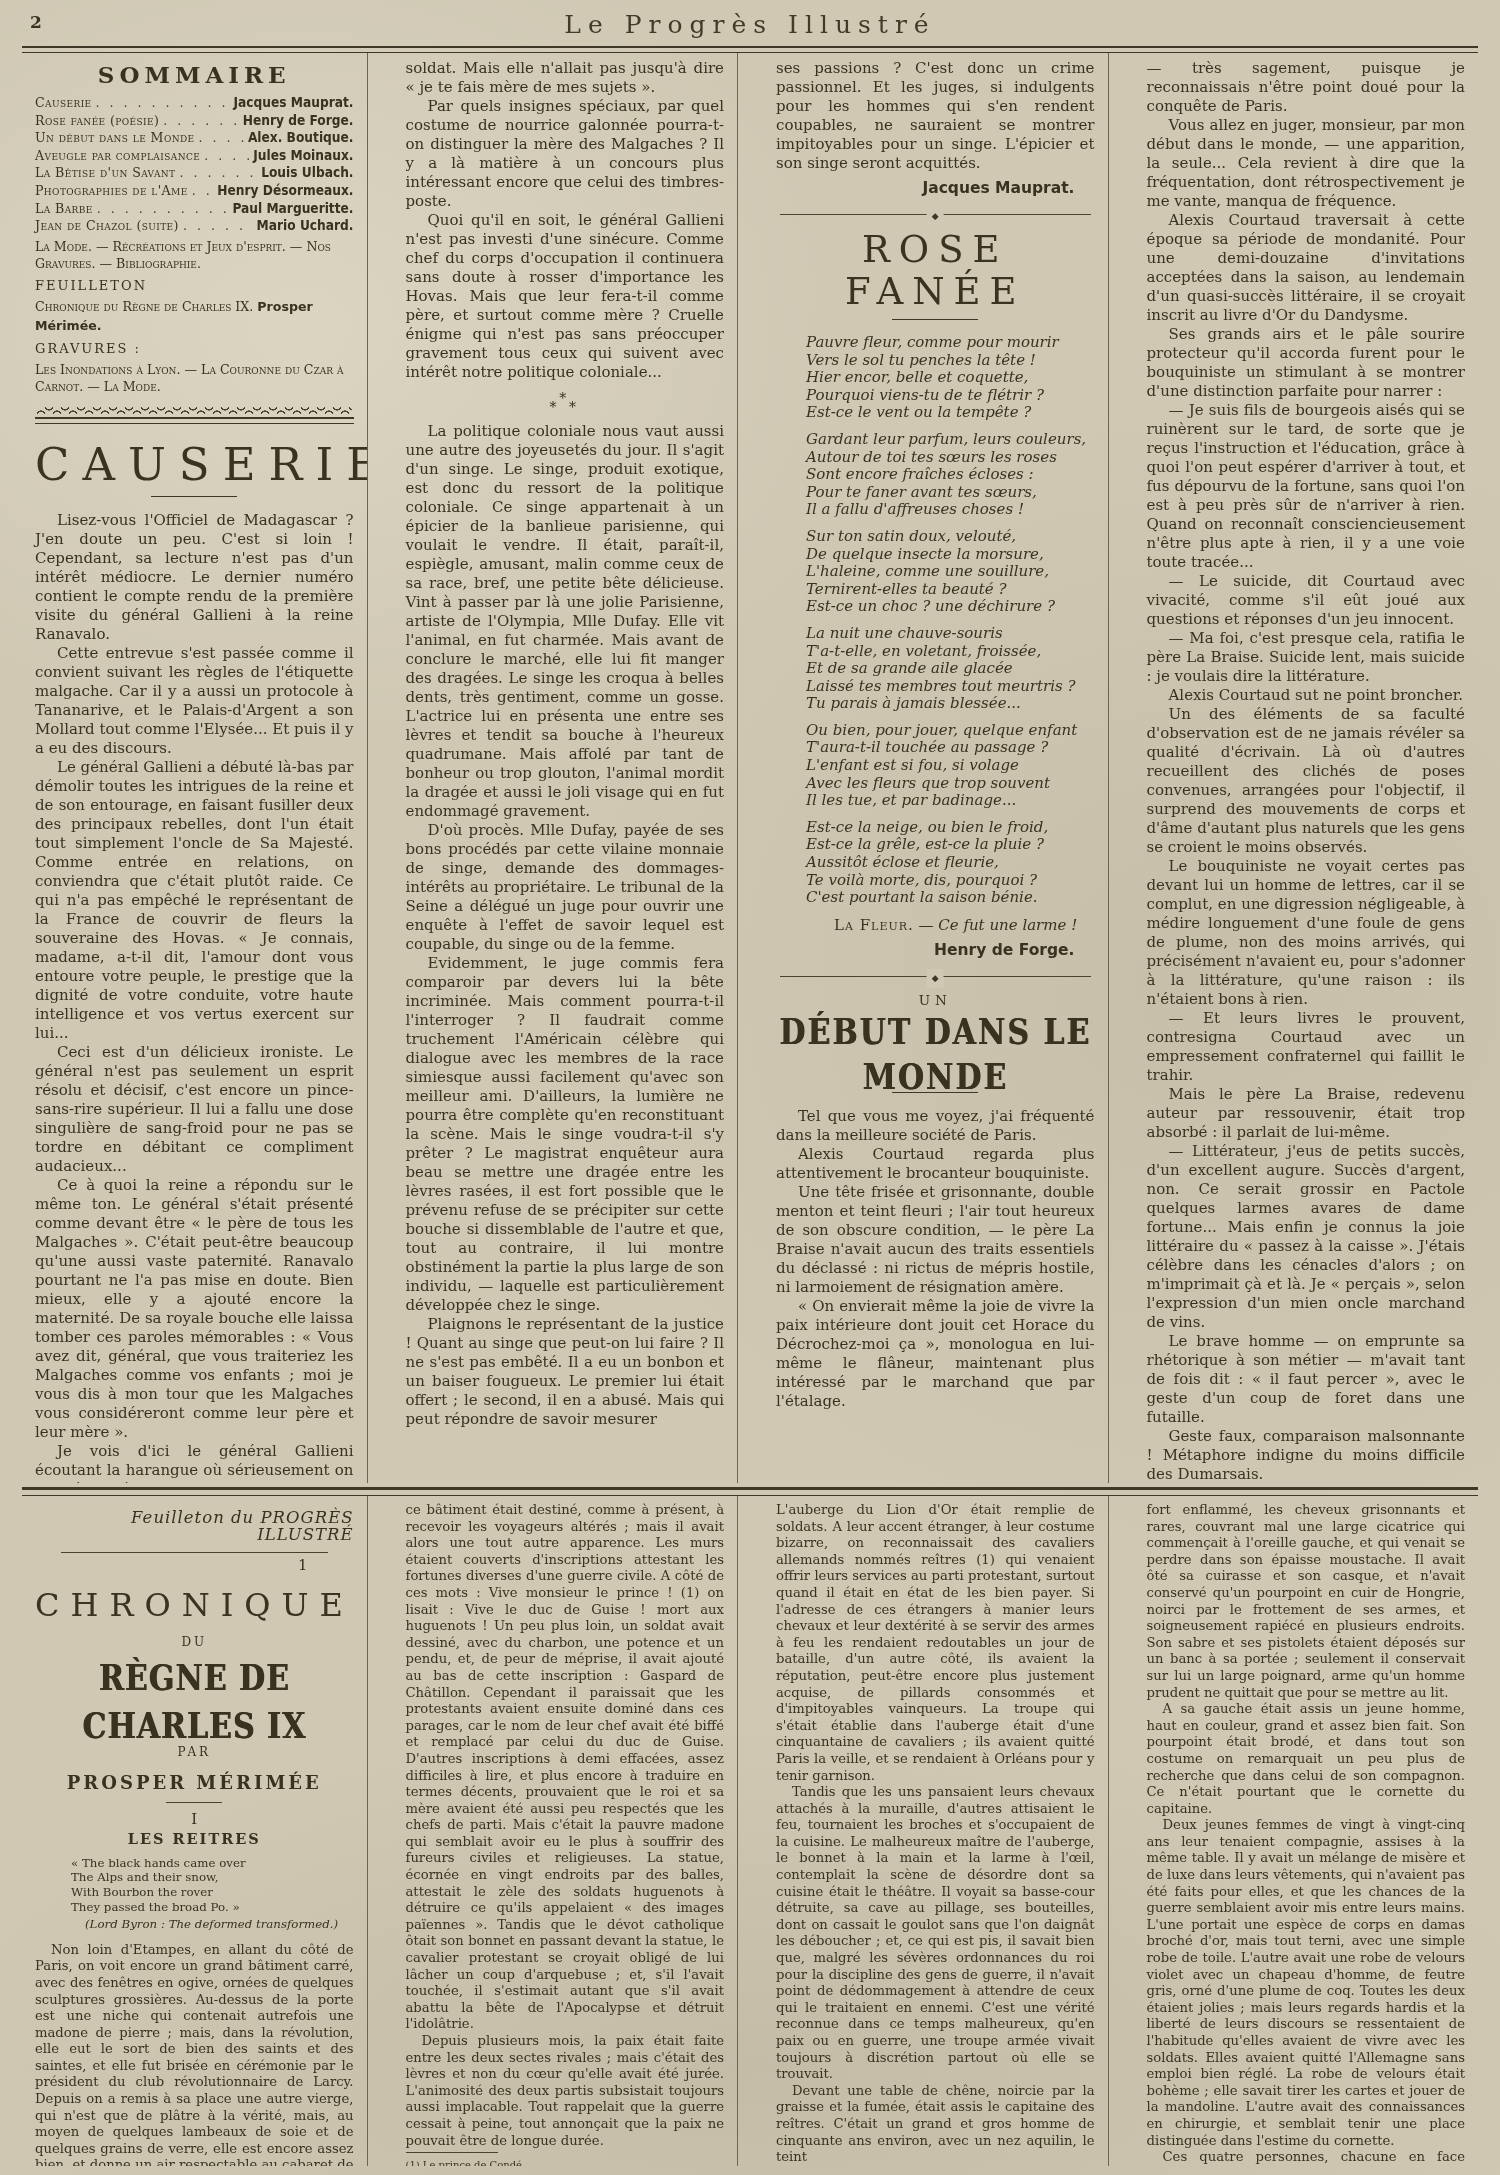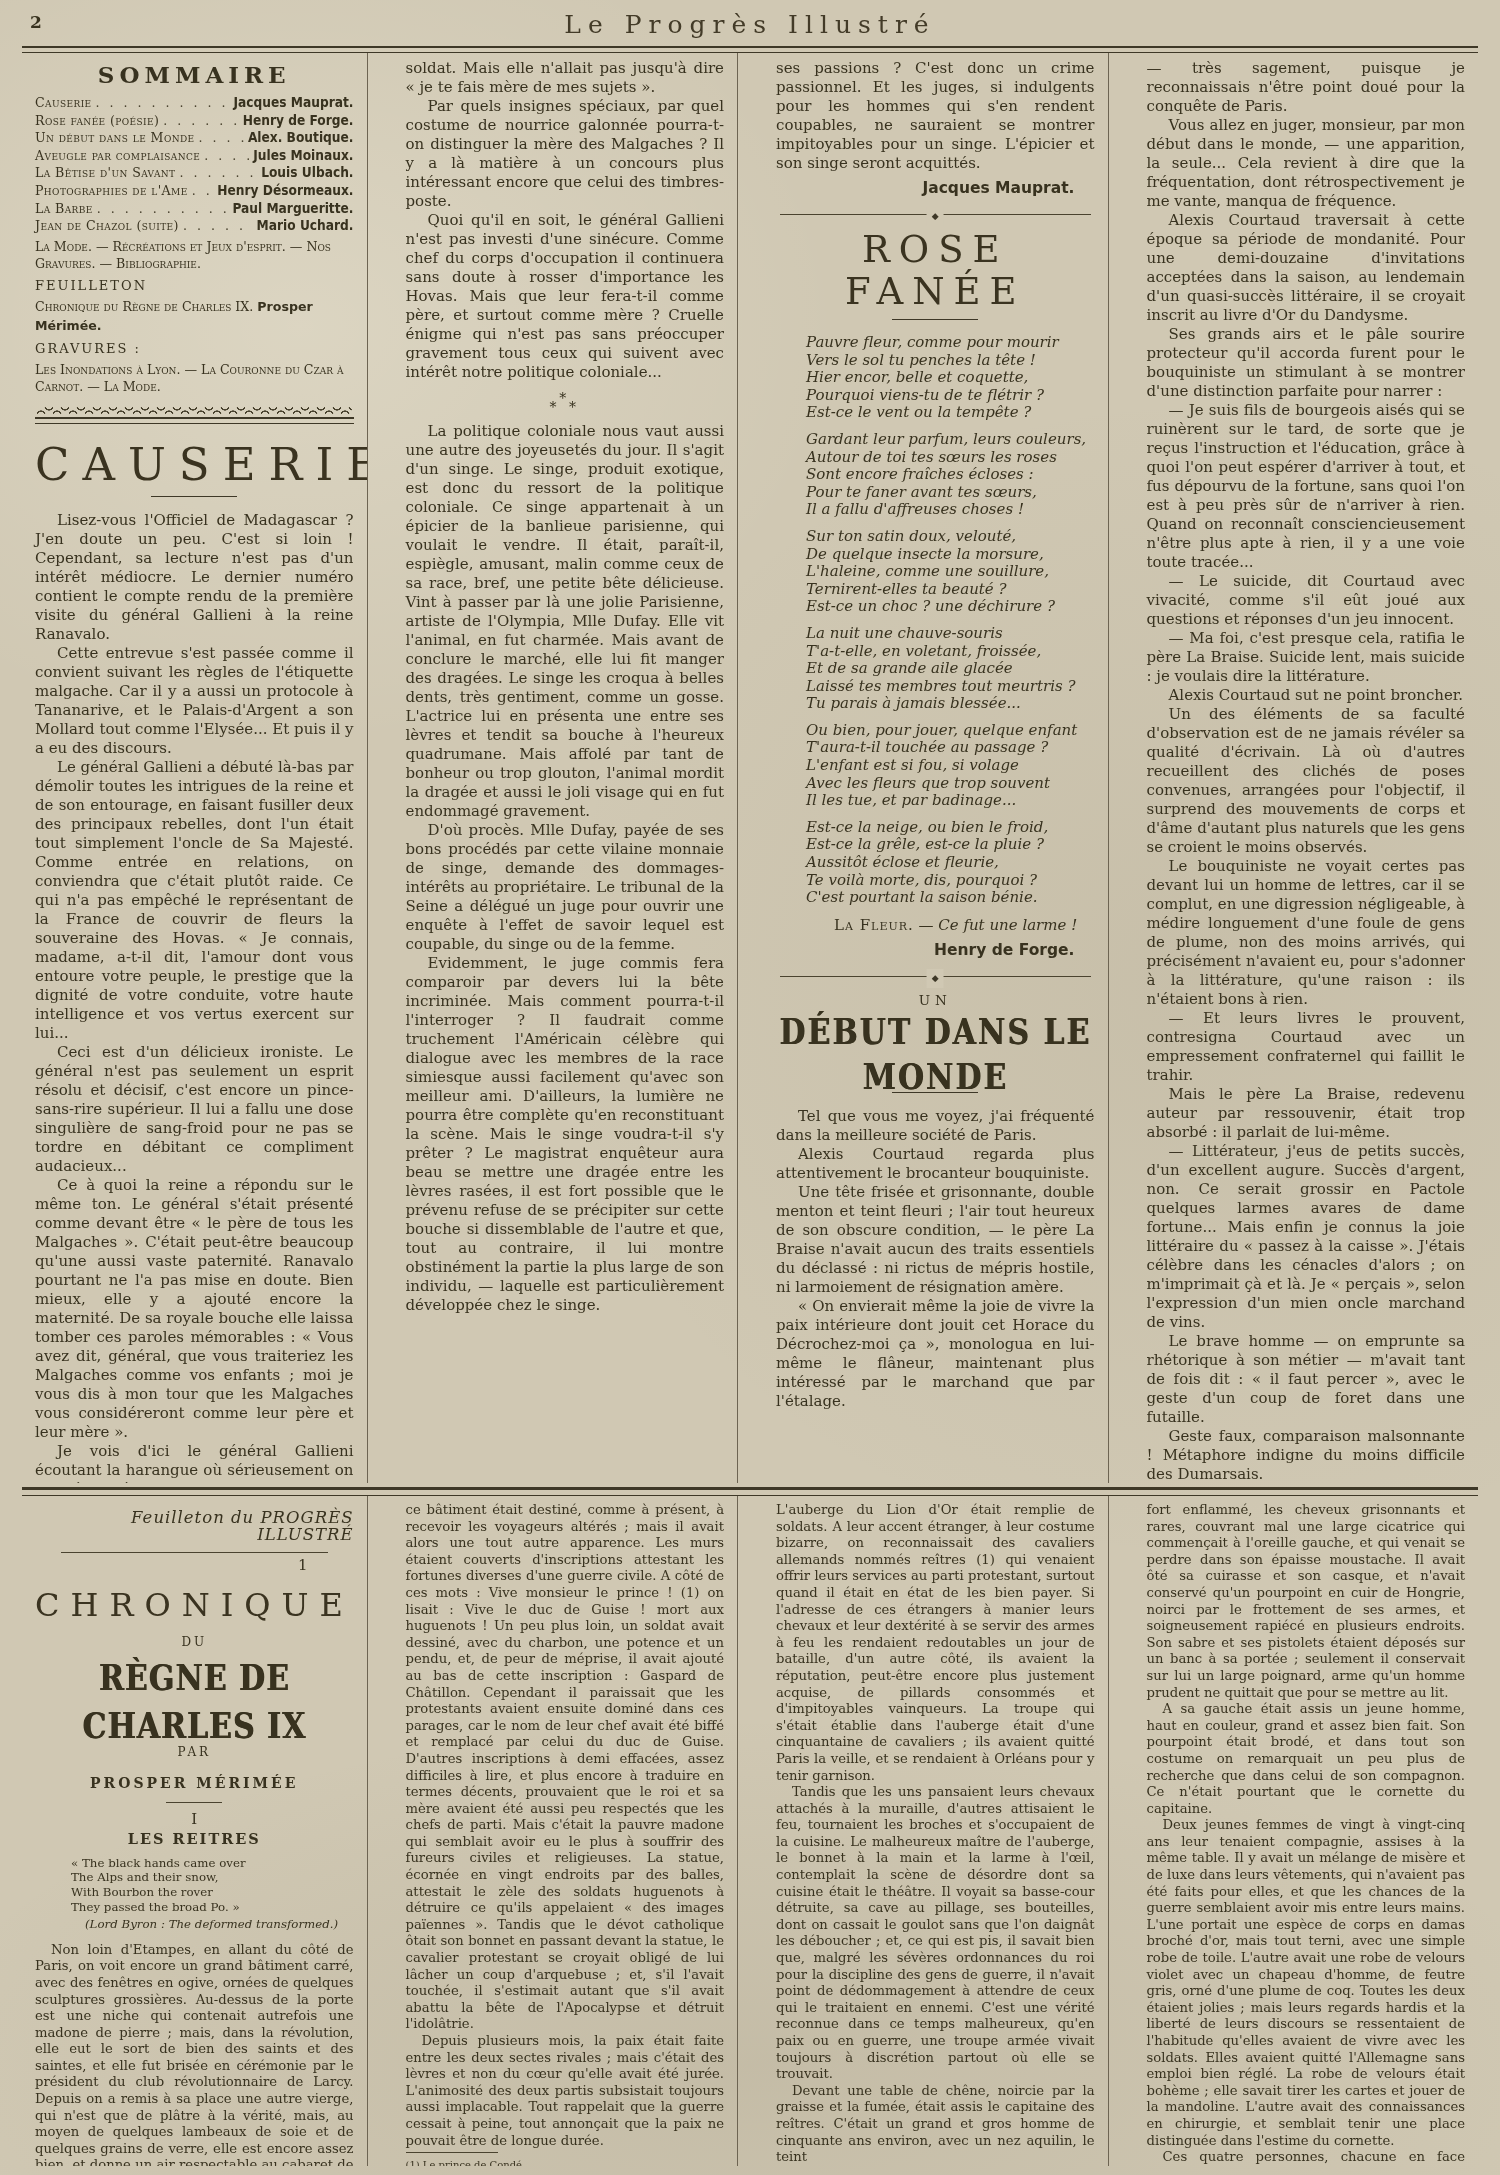--- a/index.html
+++ b/index.html
@@ -64,21 +64,21 @@
   .blk-stanza{font-style:italic;margin:9px 0 9px 30px;line-height:17.6px;}
   .blk-fleur{font-style:italic;margin:6px 0 2px 58px;}
   .blk-fleur .lead{font-style:normal;font-variant:small-caps;letter-spacing:1px;}
   
   .blk-ital-head{font-style:italic;text-align:right;font-size:16.5px;margin-top:8px;letter-spacing:1px;}
   .blk-hrule{border-top:1px solid #4a432f;margin:9px 26px 2px;}
   .blk-num{text-align:right;padding-right:46px;font-size:15px;margin-top:4px;}
   .blk-chronique{text-align:center;font-size:32px;line-height:38px;letter-spacing:11px;margin:12px 0 0;color:#3a3320;}
   .blk-word-small{text-align:center;font-size:12px;letter-spacing:3px;margin:10px 0 2px;}
   .blk-regne{text-align:center;font-size:30px;line-height:40px;font-weight:bold;letter-spacing:1px;margin:4px 0 0;transform:scaleY(1.2);transform-origin:center top;text-shadow:.7px 0 0 #38321f;}
-  .blk-merimee{text-align:center;font-size:14px;font-weight:bold;letter-spacing:3px;margin:14px 0 0;}
+  .blk-merimee{text-align:center;font-size:18px;font-weight:bold;letter-spacing:3px;margin:14px 0 0;}
   .blk-rule-short{width:56px;border-top:1px solid #4a432f;margin:10px auto 8px;}
   .blk-roman{text-align:center;font-size:15px;margin:6px 0 0;}
   .blk-reitres{text-align:center;font-size:14.5px;font-weight:bold;letter-spacing:2px;margin:4px 0 8px;}
   .blk-epigraph{font-size:11.8px;line-height:14.6px;margin:2px 0 10px 36px;}
   .blk-epigraph .attrib{font-style:italic;margin-top:3px;margin-left:14px;}
   .blk-note{font-size:10px;line-height:14px;margin-top:3px;}
   .blk-note::before{content:"";display:block;width:92px;border-top:1px solid #4a432f;margin-bottom:5px;}
 </style>
 </head>
 <body>
@@ -166,20 +166,21 @@
           <div class="blk blk-pn">soldat. Mais elle n'allait pas jusqu'à dire « je te fais mère de mes sujets ».</div>
           <div class="blk blk-p">Par quels insignes spéciaux, par quel costume de nourrice galonnée pourra-t-on distinguer la mère des Malgaches ? Il y a là matière à un concours plus intéressant encore que celui des timbres-poste.</div>
           <div class="blk blk-p">Quoi qu'il en soit, le général Gallieni n'est pas investi d'une sinécure. Comme chef du corps d'occupation il continuera sans doute à rosser d'importance les Hovas. Mais que leur fera-t-il comme père, et surtout comme mère ? Cruelle énigme qui n'est pas sans préoccuper gravement tous ceux qui suivent avec intérêt notre politique coloniale...</div>
           <div class="blk blk-asterism">
             <div class="vline">*</div>
             <div class="vline">* *</div>
           </div>
           <div class="blk blk-p">La politique coloniale nous vaut aussi une autre des joyeusetés du jour. Il s'agit d'un singe. Le singe, produit exotique, est donc du ressort de la politique coloniale. Ce singe appartenait à un épicier de la banlieue parisienne, qui voulait le vendre. Il était, paraît-il, espiègle, amusant, malin comme ceux de sa race, bref, une petite bête délicieuse. Vint à passer par là une jolie Parisienne, artiste de l'Olympia, Mlle Dufay. Elle vit l'animal, en fut charmée. Mais avant de conclure le marché, elle lui fit manger des dragées. Le singe les croqua à belles dents, très gentiment, comme un gosse. L'actrice lui en présenta une entre ses lèvres et tendit sa bouche à l'heureux quadrumane. Mais affolé par tant de bonheur ou trop glouton, l'animal mordit la dragée et aussi le joli visage qui en fut endommagé gravement.</div>
           <div class="blk blk-p">D'où procès. Mlle Dufay, payée de ses bons procédés par cette vilaine monnaie de singe, demande des dommages-intérêts au propriétaire. Le tribunal de la Seine a délégué un juge pour ouvrir une enquête à l'effet de savoir lequel est coupable, du singe ou de la femme.</div>
           <div class="blk blk-p">Evidemment, le juge commis fera comparoir par devers lui la bête incriminée. Mais comment pourra-t-il l'interroger ? Il faudrait comme truchement l'Américain célèbre qui dialogue avec les membres de la race simiesque aussi facilement qu'avec son meilleur ami. D'ailleurs, la lumière ne pourra être complète qu'en reconstituant la scène. Mais le singe voudra-t-il s'y prêter ? Le magistrat enquêteur aura beau se mettre une dragée entre les lèvres rasées, il est fort possible que le prévenu refuse de se précipiter sur cette bouche si dissemblable de l'autre et que, tout au contraire, il lui montre obstinément la partie la plus large de son individu, — laquelle est particulièrement développée chez le singe.</div>
+          <div class="blk blk-p">Plaignons le représentant de la justice ! Quant au singe que peut-on lui faire ? Il ne s'est pas embêté. Il a eu un bonbon et un baiser fougueux. Le premier lui était offert ; le second, il en a abusé. Mais qui peut répondre de savoir mesurer</div>
         </div>
     </div>
 
     <div class="col">
       <div>
           <div class="blk blk-pn">ses passions ? C'est donc un crime passionnel. Et les juges, si indulgents pour les hommes qui s'en rendent coupables, ne sauraient se montrer impitoyables pour un singe. L'épicier et son singe seront acquittés.</div>
           <div class="blk blk-sig">Jacques Mauprat.</div>
           <div class="blk blk-divider"></div>
           <div class="blk blk-title-md">ROSE FANÉE</div>
           <div class="blk blk-titlerule"></div>

